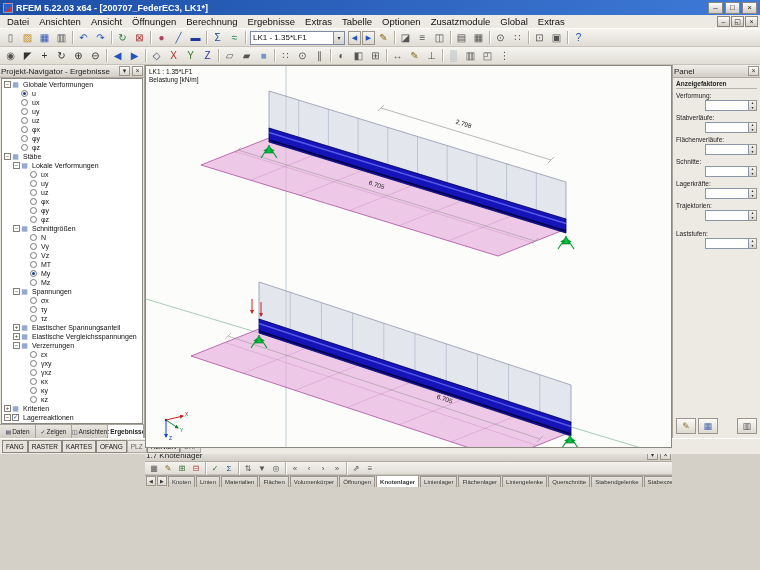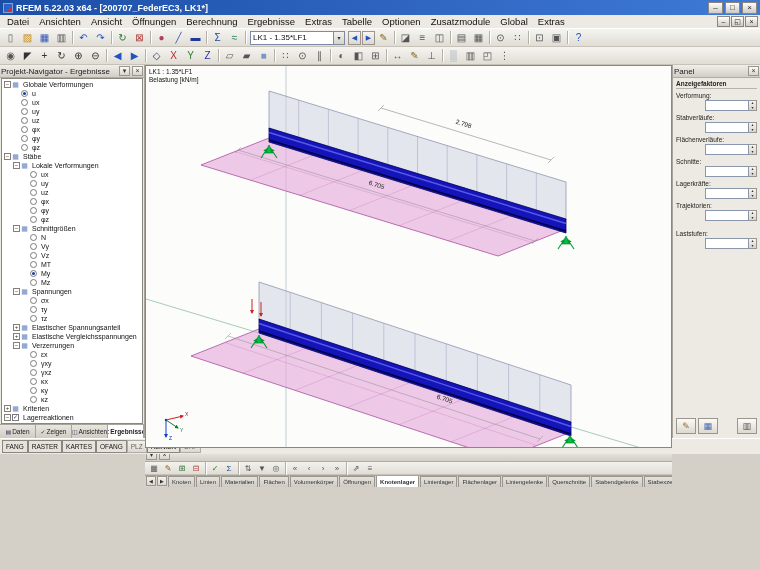--- a/index.html
+++ b/index.html
@@ -638,20 +638,21 @@
           </g>
         </svg>
         <div class="vp-info">
           <div>LK1 : 1.35*LF1</div>
           <div>Belastung [kN/m]</div>
         </div>
       </div>
 
       <div class="table-panel">
         <div class="dock-title">
+          <span class="dtext">1.7 Knotenlager</span>
           <span class="dbtn">▾</span>
           <span class="dbtn">×</span>
         </div>
         <div class="table-toolbar" id="table-toolbar-icons">
             <span class="ticon" title="tabelle-zeigen" style="color: rgb(85, 85, 85);">▦</span>
             <span class="ticon" title="bearbeiten" style="color: rgb(138, 106, 32);">✎</span>
             <span class="ticon" title="zeile-einfuegen" style="color: rgb(42, 106, 42);">⊞</span>
             <span class="ticon" title="zeile-loeschen" style="color: rgb(170, 51, 51);">⊟</span>
             <span class="tsep"></span>
             <span class="ticon" title="pruefen" style="color: rgb(42, 122, 42);">✓</span>

